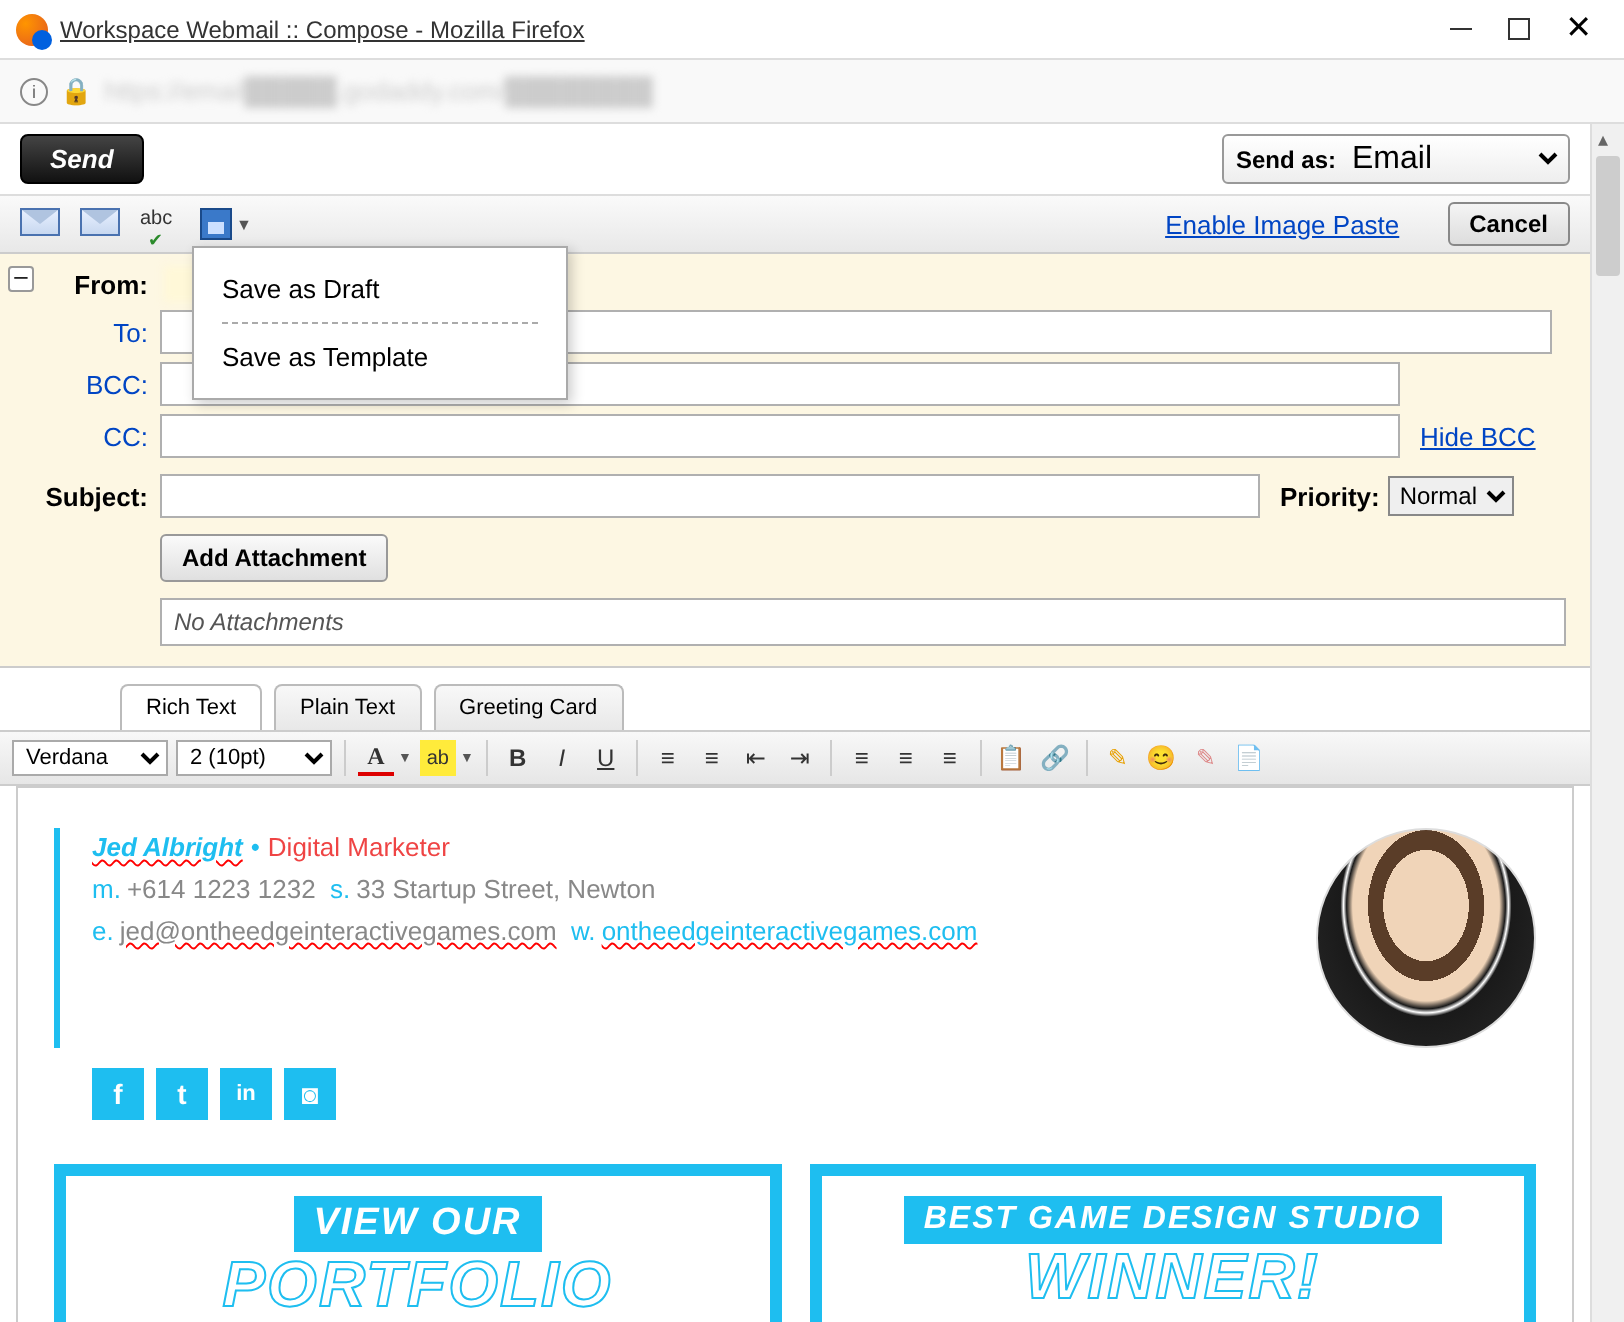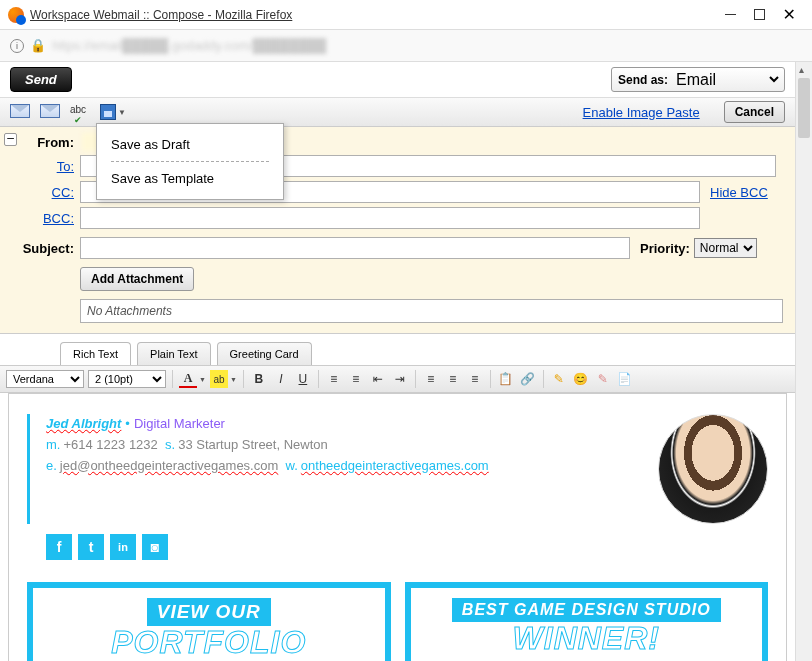--- a/index.html
+++ b/index.html
@@ -38,21 +38,21 @@
 .disk-dd { font-size: 8px; margin-left: 2px; color: #555; }
 .dropdown-menu { position: absolute; top: 19px; left: -4px; background: #fff; border: 1px solid #aaa; box-shadow: 2px 2px 6px rgba(0,0,0,0.2); padding: 8px 0; width: 188px; z-index: 100; }
 .dd-item { padding: 5px 14px; font-size: 13px; cursor: pointer; }
 .dd-sep { margin: 4px 14px; border: none; border-top: 1px dashed #aaa; }
 .link-paste { margin-left: auto; color: #0045c4; text-decoration: underline; cursor: pointer; font-size: 13px; }
 .btn-cancel { margin-left: 14px; background: linear-gradient(#f4f4f4, #ddd); border: 1px solid #888; border-radius: 3px; padding: 3px 10px; font-weight: bold; font-size: 12px; cursor: pointer; }
 .fields { background: #fdf7e3; padding: 2px 12px 10px; border-bottom: 1px solid #ccc; position: relative; }
 .collapse-btn { position: absolute; left: 4px; top: 6px; width: 13px; height: 13px; border: 1px solid #999; background: #fff; font-size: 12px; line-height: 9px; text-align: center; cursor: pointer; border-radius: 2px; }
 .field-row { display: flex; align-items: center; margin: 4px 0; }
 .field-label { width: 62px; text-align: right; font-weight: bold; font-size: 13px; margin-right: 6px; }
-.field-label.link { color: #0045c4; text-decoration: underline; cursor: pointer; font-weight: normal; }
+.field-label.link { color: #0045c4; cursor: pointer; font-weight: normal; }
 .field-input { flex: 1; border: 1px solid #b0b0b0; padding: 3px 5px; font-size: 12px; background: #fff; height: 22px; }
 .from-blur { background: #fff8d8; height: 18px; width: 140px; filter: blur(2px); margin-left: 2px; }
 .hide-bcc { margin-left: 10px; color: #0045c4; text-decoration: underline; cursor: pointer; font-size: 13px; }
 .priority-wrap { margin-left: 10px; display: flex; align-items: center; }
 .priority-label { font-weight: bold; font-size: 13px; margin-right: 4px; }
 .priority-sel { border: 1px solid #888; font-size: 12px; padding: 1px; }
 .btn-attach { background: linear-gradient(#fafafa, #e0e0e0); border: 1px solid #999; border-radius: 3px; padding: 4px 10px; font-weight: bold; font-size: 12px; cursor: pointer; margin-left: 68px; }
 .no-attach { margin: 8px 0 0 68px; border: 1px solid #b0b0b0; background: #fff; padding: 4px 6px; font-style: italic; color: #555; font-size: 12px; }
 .tabs { display: flex; gap: 6px; padding: 8px 14px 0 60px; background: #fff; }
 .tab { border: 1px solid #bbb; border-bottom: none; border-radius: 4px 4px 0 0; padding: 5px 12px; font-size: 11px; background: linear-gradient(#f8f8f8,#e8e8e8); cursor: pointer; }
@@ -63,21 +63,21 @@
 .ed-btn { width: 18px; height: 18px; display: flex; align-items: center; justify-content: center; font-size: 12px; cursor: pointer; color: #333; }
 .ed-btn.a-color { font-weight: bold; border-bottom: 2px solid #d00; font-family: serif; }
 .ed-btn.hl { background: #ffeb3b; font-size: 10px; padding: 0 2px; }
 .ed-dd { font-size: 7px; color: #555; margin-left: -2px; }
 .signature { border: 1px solid #ccc; margin: 0 8px 8px; padding: 20px 18px 12px; }
 .sig-row { display: flex; align-items: flex-start; }
 .sig-bar { width: 3px; background: #1ebef0; margin-right: 16px; align-self: stretch; }
 .sig-text { flex: 1; font-size: 13px; line-height: 1.6; }
 .sig-name { color: #1ebef0; font-weight: bold; font-style: italic; }
 .sig-dot { color: #1ebef0; margin: 0 4px; }
-.sig-role { color: #8b5cf6; }
+.sig-role { color: #ef4444; }
 .sig-cyan { color: #1ebef0; }
 .sig-key { color: #1ebef0; margin-right: 3px; }
 .sig-val { color: #888; }
 .wavy { text-decoration: underline wavy red; text-decoration-thickness: 1px; }
 .avatar { width: 110px; height: 110px; border-radius: 50%; background: radial-gradient(ellipse at 50% 35%, #f0d4b8 0%, #f0d4b8 28%, #5a3d28 28%, #5a3d28 38%, #f0d4b8 38%, #f0d4b8 48%, #1a1a1a 52%, #fff 54%, #1a1a1a 56%, #2a2a2a 100%); margin-left: 20px; border: 1px solid #ddd; flex-shrink: 0; }
 .sig-social { display: flex; gap: 6px; margin-top: 10px; margin-left: 19px; }
 .soc { width: 26px; height: 26px; background: #1ebef0; color: #fff; display: flex; align-items: center; justify-content: center; font-weight: bold; font-size: 14px; cursor: pointer; }
 .banners { display: flex; gap: 14px; margin-top: 22px; }
 .banner { flex: 1; border: 6px solid #1ebef0; padding: 10px 8px 4px; text-align: center; cursor: pointer; }
 .b-top { background: #1ebef0; color: #fff; font-weight: 900; font-style: italic; font-size: 19px; padding: 3px 10px; display: inline-block; letter-spacing: 1px; }
@@ -140,27 +140,27 @@
   <div class="collapse-btn">–</div>
   <div class="field-row">
     <div class="field-label">From:</div>
     <div class="from-blur"></div>
   </div>
   <div class="field-row">
     <div class="field-label link">To:</div>
     <input class="field-input" style="max-width: 696px;">
   </div>
   <div class="field-row">
+    <div class="field-label link">BCC:</div>
+    <input class="field-input" style="max-width: 620px;">
+  </div>
+  <div class="field-row">
     <div class="field-label link">CC:</div>
     <input class="field-input" style="max-width: 620px;">
     <a class="hide-bcc">Hide BCC</a>
-  </div>
-  <div class="field-row">
-    <div class="field-label link">BCC:</div>
-    <input class="field-input" style="max-width: 620px;">
   </div>
   <div class="field-row" style="margin-top:8px">
     <div class="field-label">Subject:</div>
     <input class="field-input" style="max-width: 550px;">
     <div class="priority-wrap">
       <span class="priority-label">Priority:</span>
       <select class="priority-sel">
         <option>Normal</option>
       </select>
     </div>

